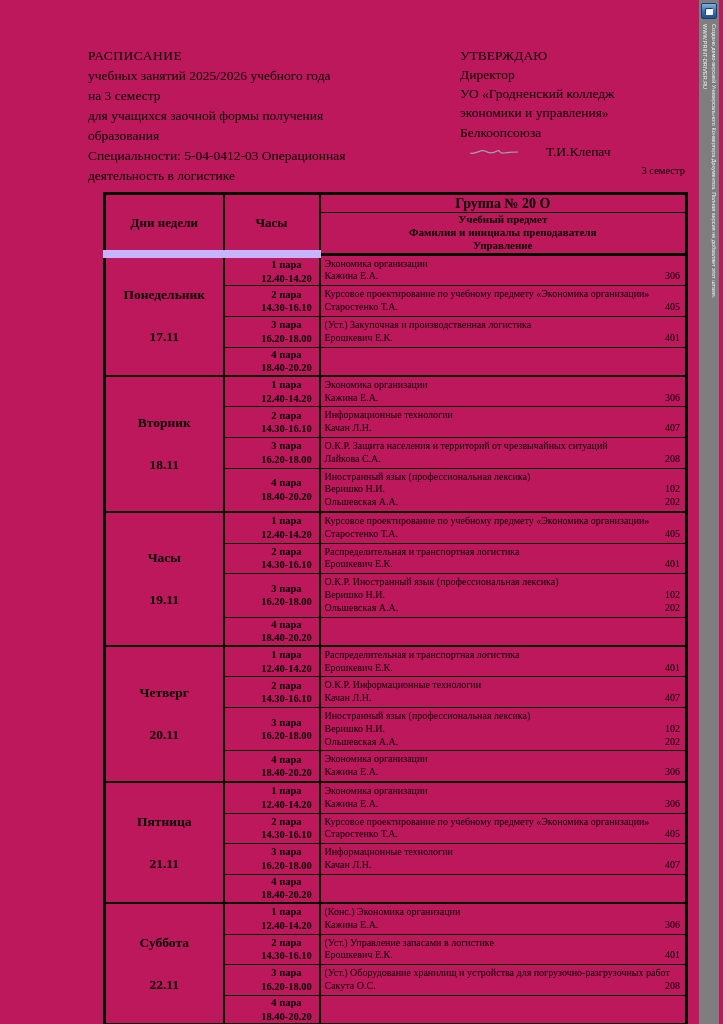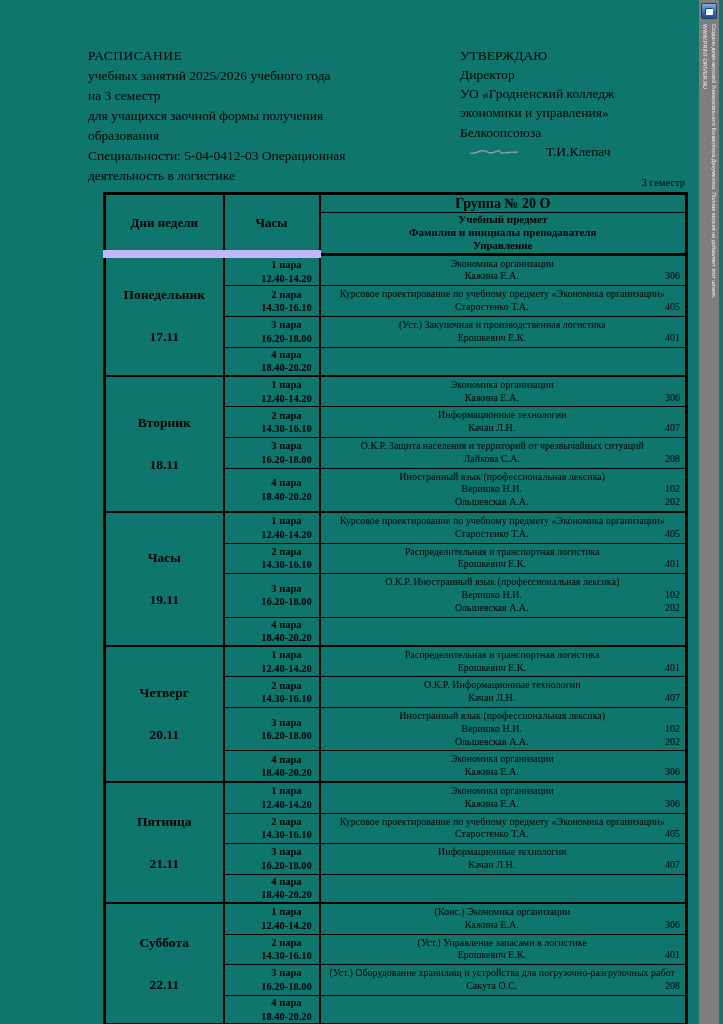--- a/index.html
+++ b/index.html
@@ -1,36 +1,36 @@
 <!DOCTYPE html>
 <html lang="ru"><head>
 <meta charset="utf-8">
 <style>
   * { margin:0; padding:0; box-sizing:border-box; }
   html,body { background:#e9e9e9; }
   .page {
     position:relative;
     width:723px; height:1024px;
-    background:#0f766e;
+    background:#be185d;
     font-family:"Liberation Serif","DejaVu Serif",serif;
     color:#000;
     overflow:hidden;
     margin:0 auto;
   }
   .content { padding:46px 38px 0 88px; }
 
   
   .doc-header { display:flex; position:relative; height:144px; }
   .hdr-left { width:372px; font-size:13.5px; line-height:1.48; }
   .hdr-left .title { letter-spacing:.5px; }
   .hdr-right { flex:1; font-size:13.5px; line-height:1.42; }
   .sig-line { display:flex; align-items:center; gap:26px; padding-left:8px; }
   .sig-line svg { display:block; }
   .semester-label {
-    position:absolute; right:0; bottom:2px;
+    position:absolute; right:0; bottom:14px;
     font-size:10.5px;
   }
 
   
   table.schedule {
     border-collapse:collapse;
     table-layout:fixed;
     width:582px;
     margin:2px 0 0 15px;
     border:3px solid #000;
@@ -50,21 +50,21 @@
     text-align:center; font-weight:bold; font-size:13.5px;
   }
   td.cell-day .day-name { margin-bottom:26px; }
   td.cell-hours {
     border-right:2px solid #000;
     text-align:center; font-weight:bold; font-size:10.5px; line-height:1.3;
     height:27px;
     padding-left:30px;
   }
   td.cell-subject { font-size:10px; line-height:1.28; padding:2px 5px 2px 4px; }
-  .subject-line { display:flex; justify-content:space-between;text-align:center; }
+  .subject-line { display:flex; justify-content:space-between; }
   .line-text { flex:1 1 auto; }
   .line-room { flex:0 0 auto; padding-left:6px; }
 
   
   .wm-strip {
     position:absolute; top:0; bottom:0; right:4px; width:20px;
     background:#7e7e7e;
   }
   .wm-icon {
     position:absolute; top:3px; left:2px; width:16px; height:16px;

